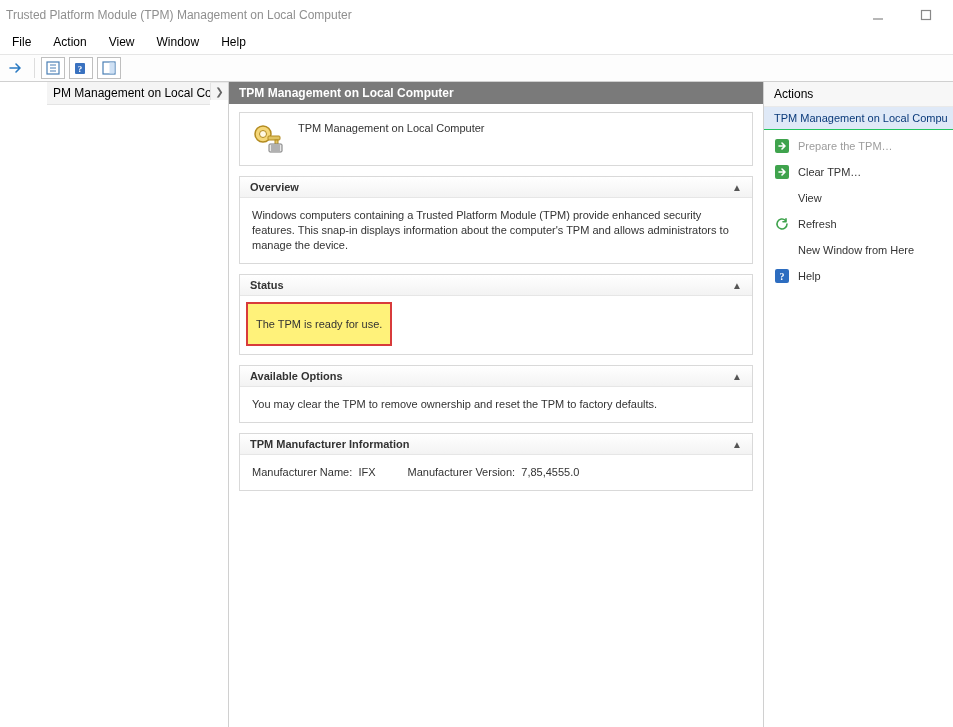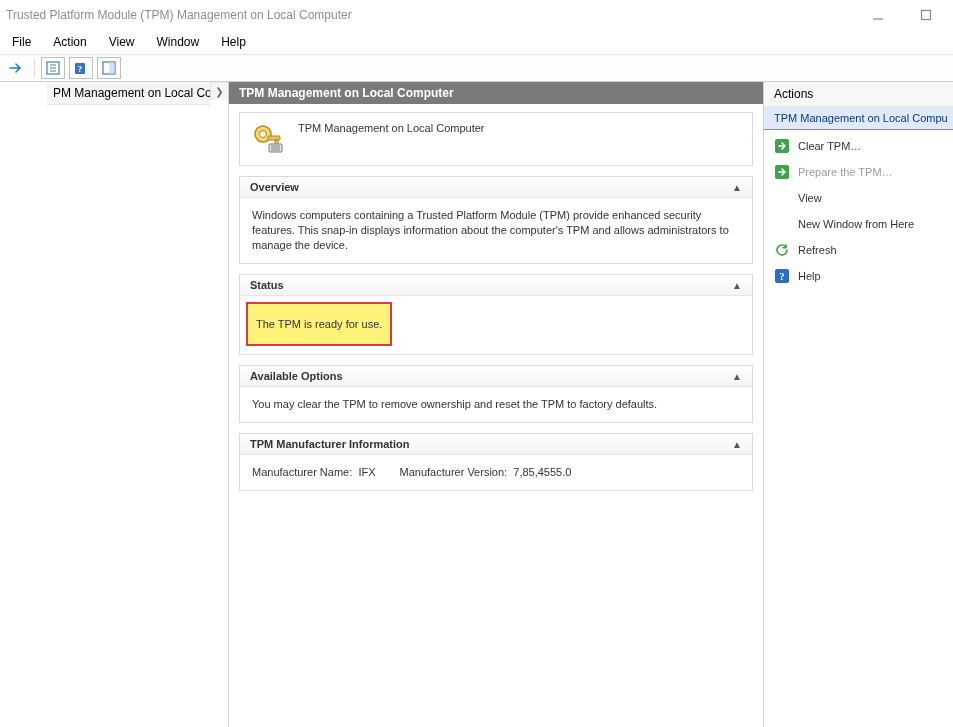--- a/index.html
+++ b/index.html
@@ -170,21 +170,21 @@
   .highlight-box {
     display: inline-block;
     background: #fff27a;
     border: 2px solid #d83b3b;
     padding: 13px 8px;
     color: #333;
   }
   .status-body { padding: 6px 6px 8px 6px; }
   .mfr-row {
     display: flex;
-    gap: 24px;
+    gap: 32px;
     align-items: center;
     flex-wrap: nowrap;
   }
   .mfr-pair { white-space: nowrap; }
   .mfr-pair.highlight {
     background: #fff27a;
     border: 2px solid #d83b3b;
     padding: 2px 6px;
   }
 
@@ -370,61 +370,61 @@
       </div>
 
     </div>
   </div>
 
   <div class="right-pane">
     <div class="right-title">Actions</div>
     <div class="right-sub">TPM Management on Local Compu</div>
     <div class="actions-list">
 
+      <div class="action muted">
+        <span class="aicon">
+          <svg width="14" height="14" viewBox="0 0 14 14">
+              <rect x="0" y="0" width="14" height="14" rx="2" fill="#3fa34d"></rect>
+              <path d="M4 7h5M7 4l3 3-3 3" stroke="#fff" stroke-width="1.6" fill="none" stroke-linecap="round" stroke-linejoin="round"></path>
+            </svg>
+        </span>
+        <span>Prepare the TPM…</span>
+      </div>
+
       <div class="action">
         <span class="aicon">
           <svg width="14" height="14" viewBox="0 0 14 14">
               <rect x="0" y="0" width="14" height="14" rx="2" fill="#3fa34d"></rect>
               <path d="M4 7h5M7 4l3 3-3 3" stroke="#fff" stroke-width="1.6" fill="none" stroke-linecap="round" stroke-linejoin="round"></path>
             </svg>
         </span>
         <span>Clear TPM…</span>
       </div>
 
-      <div class="action muted">
-        <span class="aicon">
-          <svg width="14" height="14" viewBox="0 0 14 14">
-              <rect x="0" y="0" width="14" height="14" rx="2" fill="#3fa34d"></rect>
-              <path d="M4 7h5M7 4l3 3-3 3" stroke="#fff" stroke-width="1.6" fill="none" stroke-linecap="round" stroke-linejoin="round"></path>
-            </svg>
-        </span>
-        <span>Prepare the TPM…</span>
-      </div>
-
       <div class="action">
         <span class="aicon"></span>
         <span>View</span>
-      </div>
-
-      <div class="action">
-        <span class="aicon"></span>
-        <span>New Window from Here</span>
       </div>
 
       <div class="action">
         <span class="aicon">
           <svg width="14" height="14" viewBox="0 0 14 14">
               <path d="M12 7a5 5 0 1 1-1.6-3.7" fill="none" stroke="#3fa34d" stroke-width="1.6" stroke-linecap="round"></path>
               <path d="M11 1.8v3h-3" fill="none" stroke="#3fa34d" stroke-width="1.6" stroke-linecap="round" stroke-linejoin="round"></path>
             </svg>
         </span>
         <span>Refresh</span>
       </div>
 
       <div class="action">
+        <span class="aicon"></span>
+        <span>New Window from Here</span>
+      </div>
+
+      <div class="action">
         <span class="aicon">
           <svg width="14" height="14" viewBox="0 0 14 14">
               <rect x="0" y="0" width="14" height="14" rx="2" fill="#2d6dc0"></rect>
               <text x="7" y="11" font-size="10" font-weight="bold" fill="#fff" text-anchor="middle" font-family="Segoe UI">?</text>
             </svg>
         </span>
         <span>Help</span>
       </div>
 
     </div>

